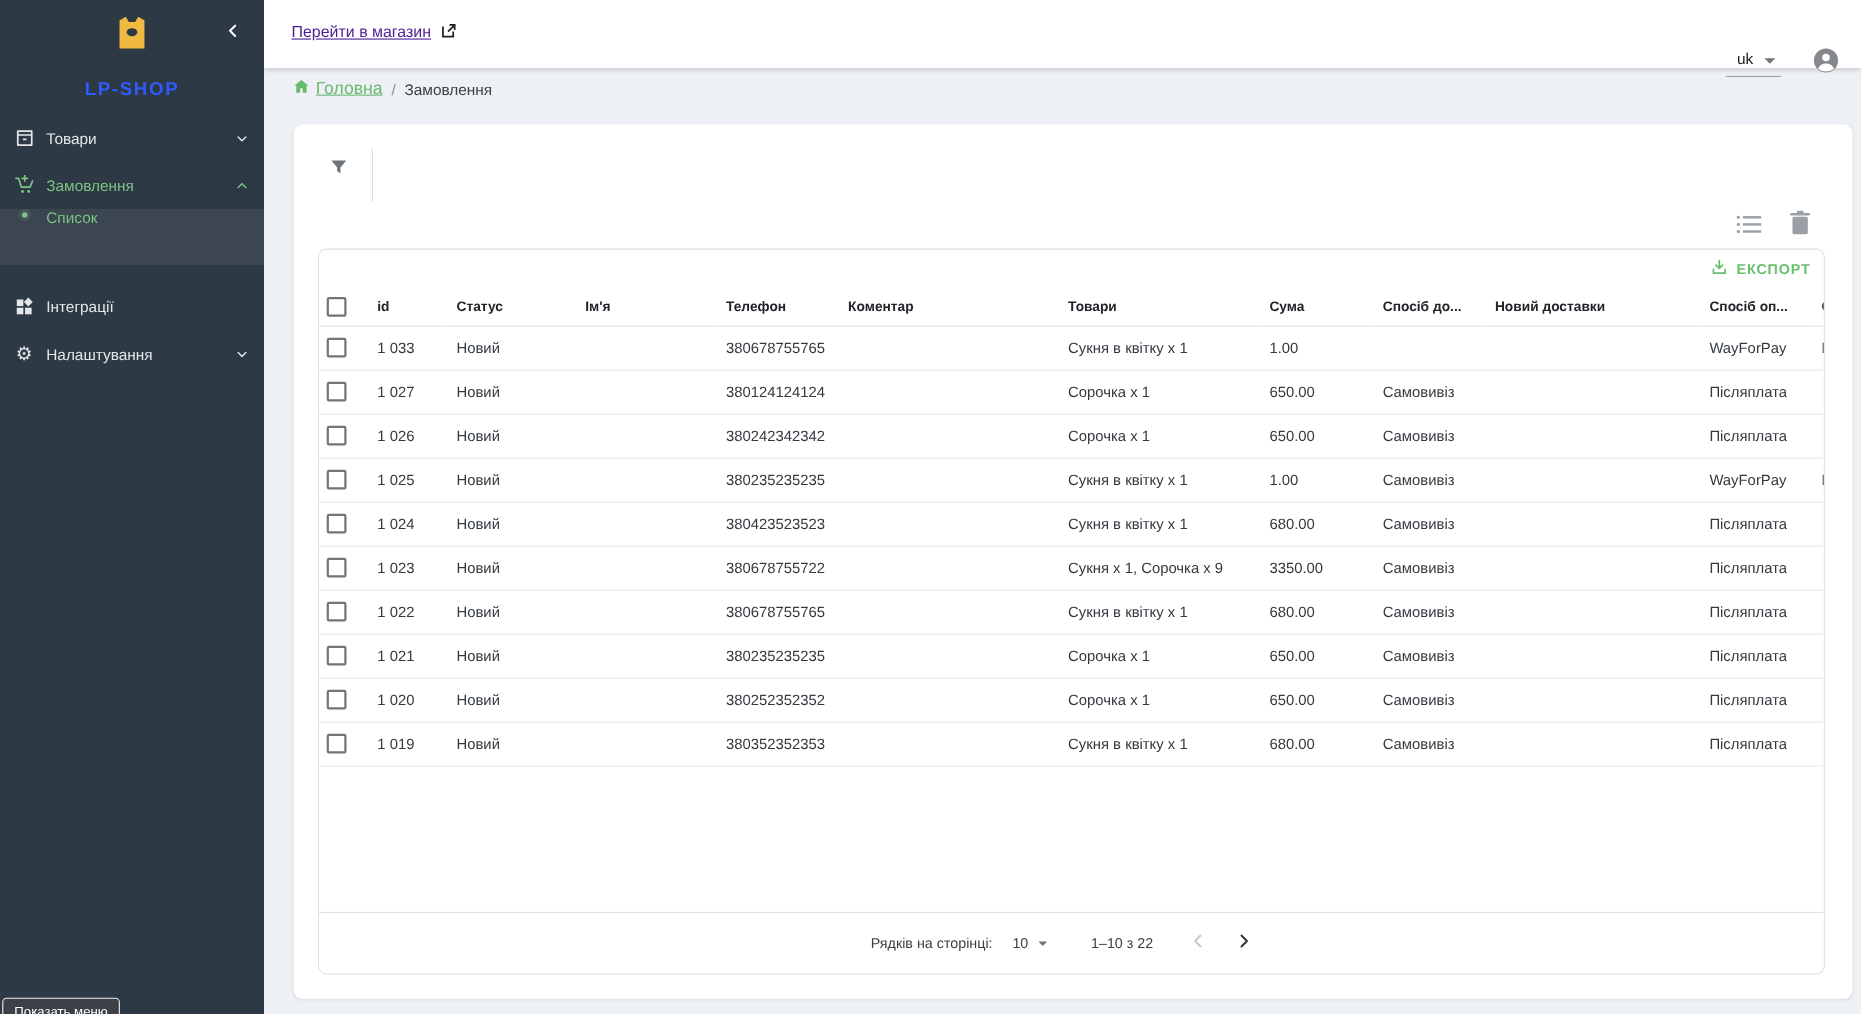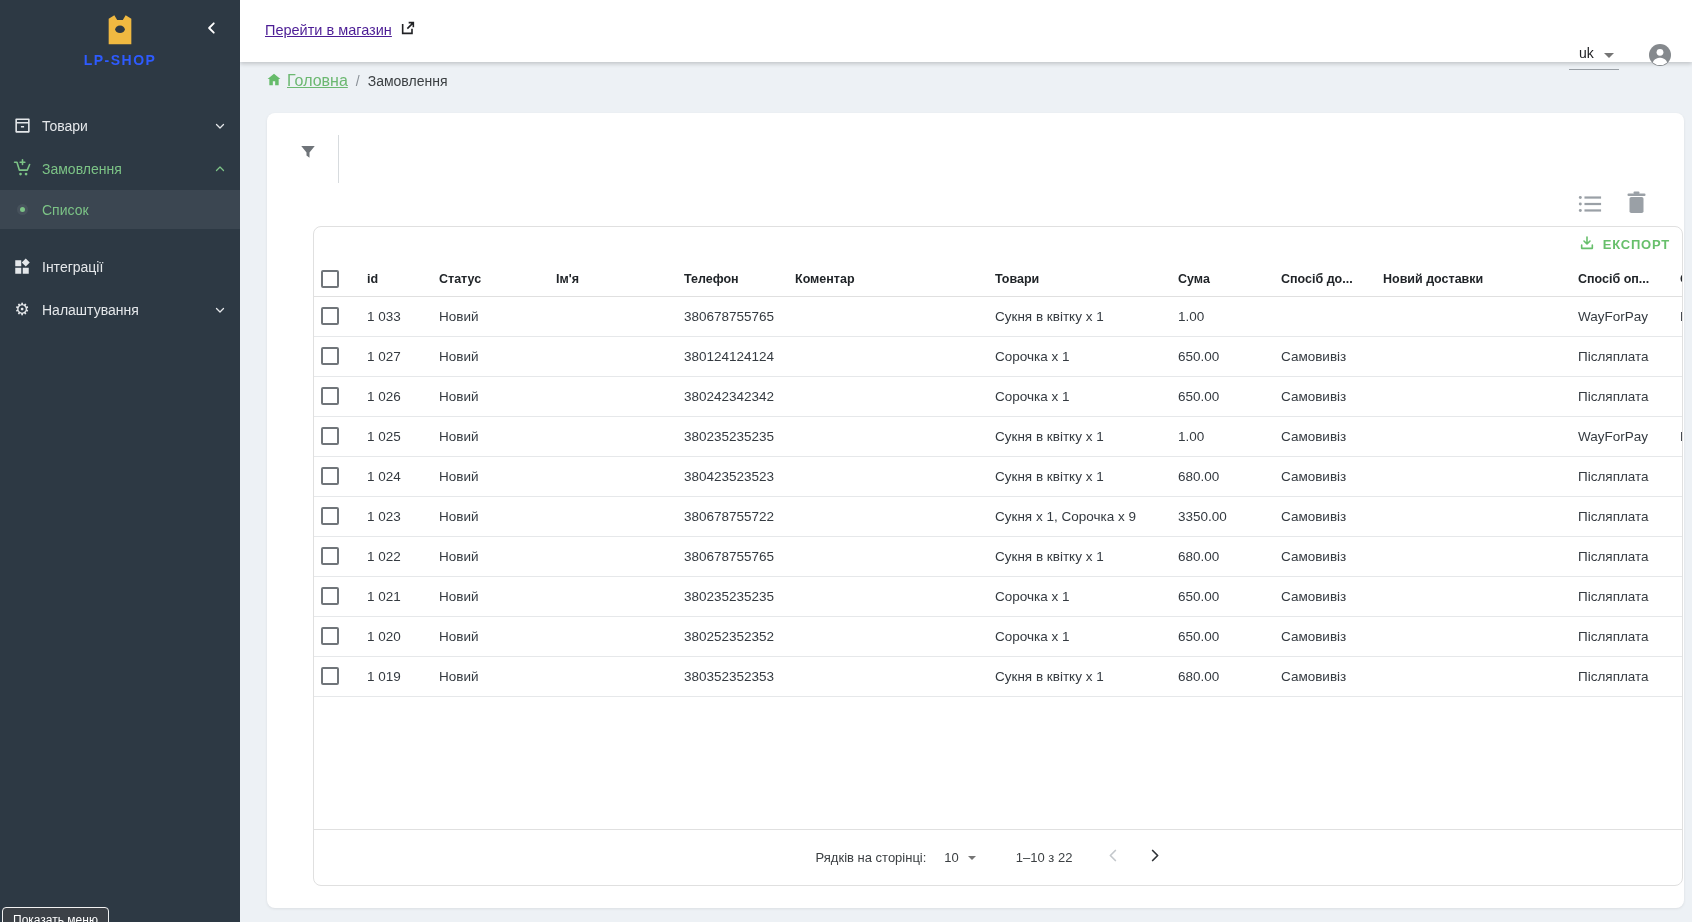--- a/index.html
+++ b/index.html
@@ -4,28 +4,28 @@
 <style>
   * { margin:0; padding:0; box-sizing:border-box; }
   html,body { width:1692px; height:922px; overflow:hidden; }
   body { font-family:"Liberation Sans", sans-serif; background:#edf1f5; position:relative; }
 
   
   .sidebar { position:absolute; left:0; top:0; width:240px; height:922px; background:#2d3944; z-index:5; }
   .collapse-btn { position:absolute; top:18px; right:16px; width:24px; height:24px; cursor:pointer; display:flex; align-items:center; justify-content:center; }
   .logo { position:absolute; top:14px; left:0; width:240px; text-align:center; }
   .logo-bag { display:block; margin:0 auto; }
-  .logo-text { display:block; margin-top:2px; color:#2e5bff; font-size:14px; font-weight:bold; letter-spacing:1.5px; }
+  .logo-text { display:block; margin-top:20px; color:#2e5bff; font-size:17px; font-weight:bold; letter-spacing:1.5px; }
   .menu { position:absolute; top:104px; left:0; width:240px; }
   .menu-item { height:43px; display:flex; align-items:center; padding:0 14px 0 4px; cursor:pointer; position:relative; }
   .menu-item .mi-icon { width:36px; display:flex; justify-content:center; }
   .menu-item .mi-label { flex:1; font-size:14px; color:#e4e7ea; margin-left:2px; }
   .menu-item.green .mi-label { color:#7cc386; }
   .menu-item .mi-chevron { width:20px; display:flex; justify-content:flex-end; }
-  .submenu-item { height:39px; display:flex; align-items:center; padding-left:4px; background:#3b4651; cursor:pointer; }
+  .submenu-item { height:51px; display:flex; padding-left:4px; background:#3b4651; cursor:pointer; }
   .submenu-item .bullet { width:36px; display:flex; justify-content:center; }
   .bullet-outer { width:11px; height:11px; border-radius:50%; background:#47525c; display:flex; align-items:center; justify-content:center; }
   .bullet-inner { width:5px; height:5px; border-radius:50%; background:#7cc386; }
   .submenu-item .mi-label { font-size:14px; color:#7cc386; margin-left:2px; }
   .menu-gap { height:16px; }
   .gear-glyph { color:#e4e7ea; font-size:17px; line-height:1; }
 
   
   .main { position:absolute; left:240px; top:0; width:1452px; height:922px; }
   .appbar { position:relative; height:62px; background:#ffffff; box-shadow:0 2px 4px rgba(0,0,0,.18); z-index:3; }
@@ -43,21 +43,21 @@
   .breadcrumb .crumb-link { font-size:16px; color:#6cb871; text-decoration:underline; }
   .breadcrumb .crumb-sep { font-size:14px; color:#8a9097; }
   .breadcrumb .crumb-current { font-size:14px; color:#3c4043; }
 
   .outer-card { position:absolute; left:27px; top:51px; width:1417px; height:795px; background:#ffffff; border-radius:8px; box-shadow:0 1px 3px rgba(0,0,0,.08); }
   .filter-btn { position:absolute; left:28px; top:28px; width:26px; height:26px; display:flex; align-items:center; justify-content:center; cursor:pointer; }
   .filter-divider { position:absolute; left:71px; top:22px; width:1px; height:48px; background:#d7dbde; }
   .columns-btn { position:absolute; left:1311px; top:80px; width:24px; height:22px; cursor:pointer; }
   .trash-btn { position:absolute; left:1360px; top:78px; width:20px; height:24px; cursor:pointer; }
 
-  .inner-card { position:absolute; left:22px; top:113px; width:1370px; height:660px; border:1px solid #e0e0e0; border-radius:8px; background:#fff; overflow:hidden; display:flex; flex-direction:column;margin-left:24px; }
+  .inner-card { position:absolute; left:22px; top:113px; width:1370px; height:660px; border:1px solid #e0e0e0; border-radius:8px; background:#fff; overflow:hidden; display:flex; flex-direction:column; }
   .export-bar { position:relative; height:35px; flex:0 0 auto; }
   .export-btn { position:absolute; right:12px; top:8px; display:flex; align-items:center; gap:8px; cursor:pointer; }
   .export-btn span { color:#67bf6b; font-size:13px; font-weight:bold; letter-spacing:.8px; }
 
   .table-wrap { flex:0 0 auto; overflow:hidden; width:1368px; }
   table.orders { border-collapse:collapse; table-layout:fixed; width:1501px; }
   table.orders th, table.orders td { padding:0 12px; text-align:left; vertical-align:middle; overflow:hidden; white-space:nowrap; }
   table.orders th { height:34px; font-size:12.5px; font-weight:bold; color:#212529; border-bottom:1px solid #e0e0e0; }
   table.orders td { height:40px; font-size:13.5px; color:#343a40; border-bottom:1px solid #e6e8ea; }
   th.col-id, td.col-id { text-align:right; padding-right:6px; }

